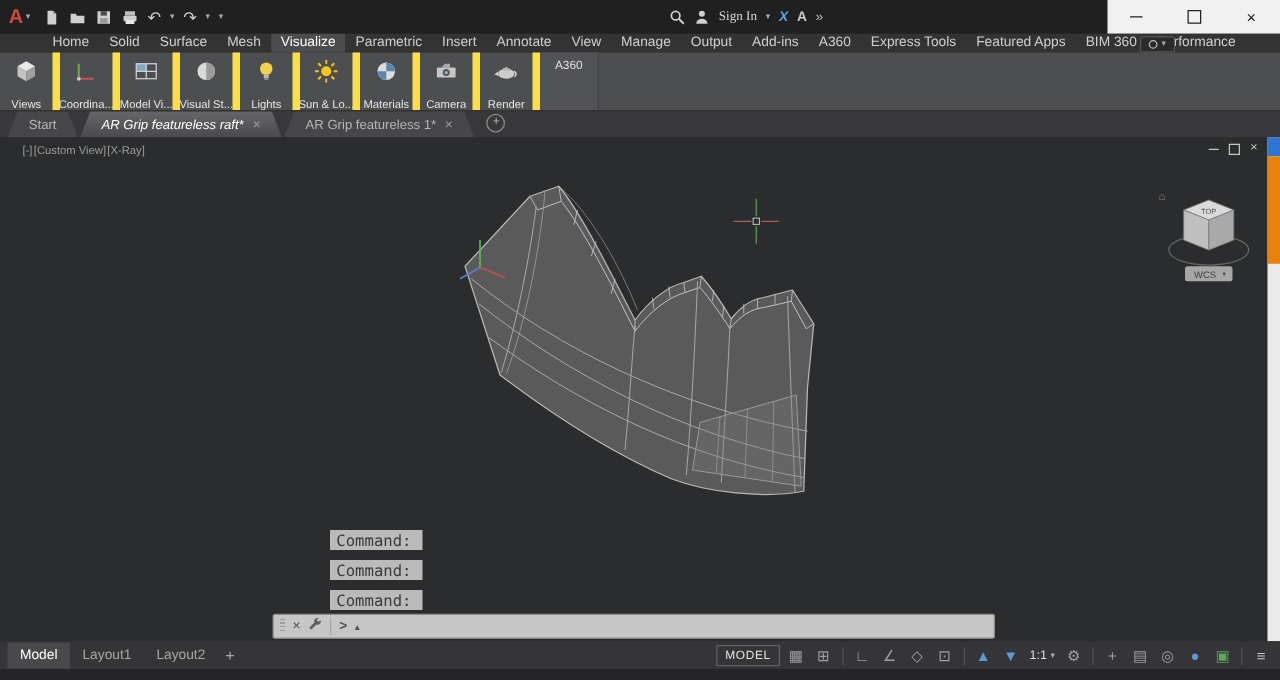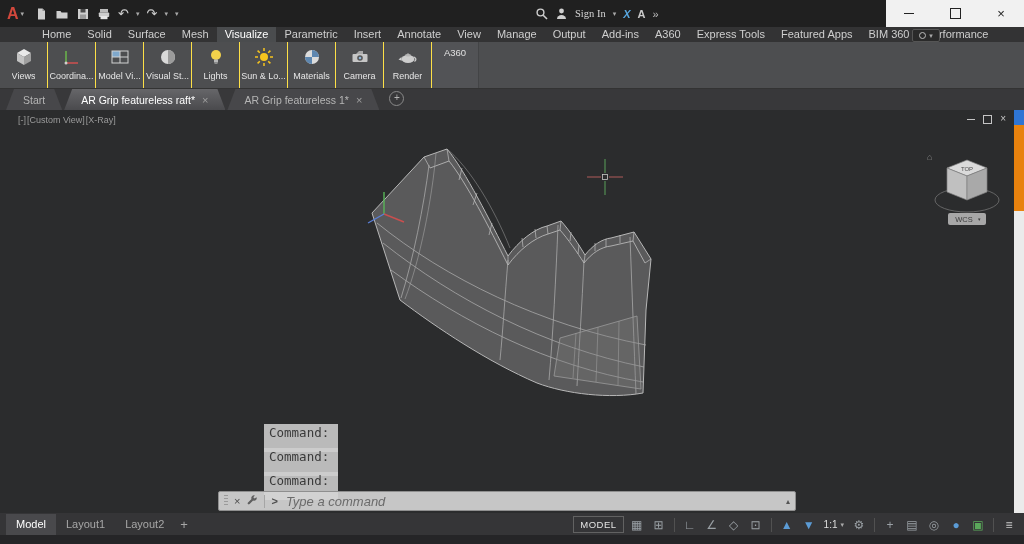--- a/index.html
+++ b/index.html
@@ -36,48 +36,48 @@
            display:flex;align-items:center;padding-left:34px;box-sizing:border-box;}
   .mtab{color:#cfcfcf;font-size:11px;height:15px;line-height:15px;padding:0 8px;white-space:nowrap;}
   .mtab.active{background:#4a4c4e;color:#ffffff;}
   .ribbon-toggle{position:absolute;right:84px;top:2px;width:26px;height:11px;background:#2a2a2a;
       border:1px solid #555;border-radius:2px;display:flex;align-items:center;justify-content:center;gap:3px;}
   .rdot{width:5px;height:5px;border:1px solid #bbb;border-radius:50%;display:block;}
 
   
   .ribbon{position:absolute;top:42px;left:0;width:1024px;height:47px;background:#4d4e50;
           border-bottom:1px solid #333;box-sizing:border-box;display:flex;}
-  .rbtn{width:48px;height:46px;border-right:1px solid #fde047;display:flex;flex-direction:column;
-        align-items:center;padding-top:3px;box-sizing:border-box;}
+  .rbtn{width:48px;height:46px;border-right:6px solid #fde047;display:flex;flex-direction:column;
+        align-items:center;padding-top:3px;box-sizing:border-box;justify-content:space-between;}
   .rbtn .icn{height:24px;display:flex;align-items:center;justify-content:center;}
   .rlabel{font-size:9px;color:#e6e6e6;margin-top:2px;white-space:nowrap;overflow:hidden;max-width:46px;}
   .a360panel{width:46px;height:46px;border-right:1px solid #434446;text-align:center;background:#525356;}
   .plabel{font-size:9.5px;color:#e0e0e0;line-height:15px;}
 
   
   .filetabs{position:absolute;top:89px;left:0;width:1024px;height:21px;background:#38383a;
             display:flex;align-items:flex-end;padding-left:6px;box-sizing:border-box;}
   .ftab{height:21px;display:flex;align-items:center;gap:7px;padding:0 17px;background:#47474a;
         color:#b5b5b5;font-size:10.5px;white-space:nowrap;margin-right:2px;
         clip-path:polygon(8px 0,calc(100% - 8px) 0,100% 100%,0 100%);}
-  .ftab.active{background:linear-gradient(#666669,#4a4a4d);color:#fff;}
+  .ftab.active{background:linear-gradient(#666669,#4a4a4d);color:#fff;font-style:italic;}
   .tclose{color:#9f9f9f;font-size:11px;}
   .newtab{width:13px;height:13px;border-radius:50%;border:1px solid #8a8a8a;color:#b5b5b5;
           font-size:10px;line-height:12px;text-align:center;margin:0 0 4px 8px;}
 
   
   .workspace{position:absolute;top:110px;left:0;width:1014px;height:403px;background:#2b2c2d;overflow:hidden;}
   .scene{position:absolute;top:0;left:0;}
   .vplabel{position:absolute;top:5px;left:18px;font-size:9px;color:#9b9b9b;display:flex;gap:1px;z-index:3;}
   .vpwin{position:absolute;top:4px;right:8px;display:flex;gap:8px;align-items:center;z-index:3;}
   .vpminus{width:8px;height:1px;background:#c5c5c5;display:block;}
   .vpbox{width:7px;height:7px;border:1px solid #c5c5c5;display:block;}
   .vpx{color:#c5c5c5;font-size:10px;line-height:10px;}
 
-  .chist{position:absolute;left:264px;width:74px;height:28px;background:rgba(206,206,206,.88);
+  .chist{position:absolute;left:264px;width:74px;height:16px;background:rgba(206,206,206,.88);
          color:#3a3a3a;font:12.5px "DejaVu Sans Mono",monospace;line-height:18px;
          padding-left:5px;box-sizing:border-box;z-index:3;}
   .cmdbar{position:absolute;left:218px;top:381px;width:578px;height:20px;z-index:3;
           background:rgba(212,212,212,.92);border:1px solid #8f8f8f;border-radius:2px;
           display:flex;align-items:center;box-sizing:border-box;padding:0 5px;gap:6px;}
   .grip{width:4px;height:12px;background:repeating-linear-gradient(#9a9a9a 0 1px,transparent 1px 3px);}
   .cmdx{color:#4c4c4c;font-size:11px;line-height:11px;}
   .cmdsep{width:1px;height:13px;background:#a5a5a5;}
   .prompt{color:#4f4f4f;font-size:11px;font-weight:bold;}
   .cmdinput{flex:1;background:transparent;border:none;outline:none;color:#5e5e5e;
@@ -425,21 +425,20 @@
     <div class="cmdbar">
       <span class="grip"></span>
       <span class="cmdx">×</span>
       <span>
         <svg width="12" height="12">
             <path d="M10.5,3.2 a2.6,2.6 0 0 1 -3.4,3.4 L3.6,10.1 a1.1,1.1 0 0 1 -1.6,-1.6 L5.5,5 a2.6,2.6 0 0 1 3.4,-3.4 l-1.6,1.6 1.2,1.2 z" fill="#5f5f5f"></path>
           </svg>
       </span>
       <span class="cmdsep"></span>
       <span class="prompt">&gt;</span>
-      <input class="cmdinput" placeholder="Type a command" style="">
       <span class="cmdup">▴</span>
     </div>
   </div>
 
   <div class="vscroll">
     <div class="sb-blue"></div>
     <div class="sb-orange"></div>
   </div>
 
   <footer class="statusbar">

